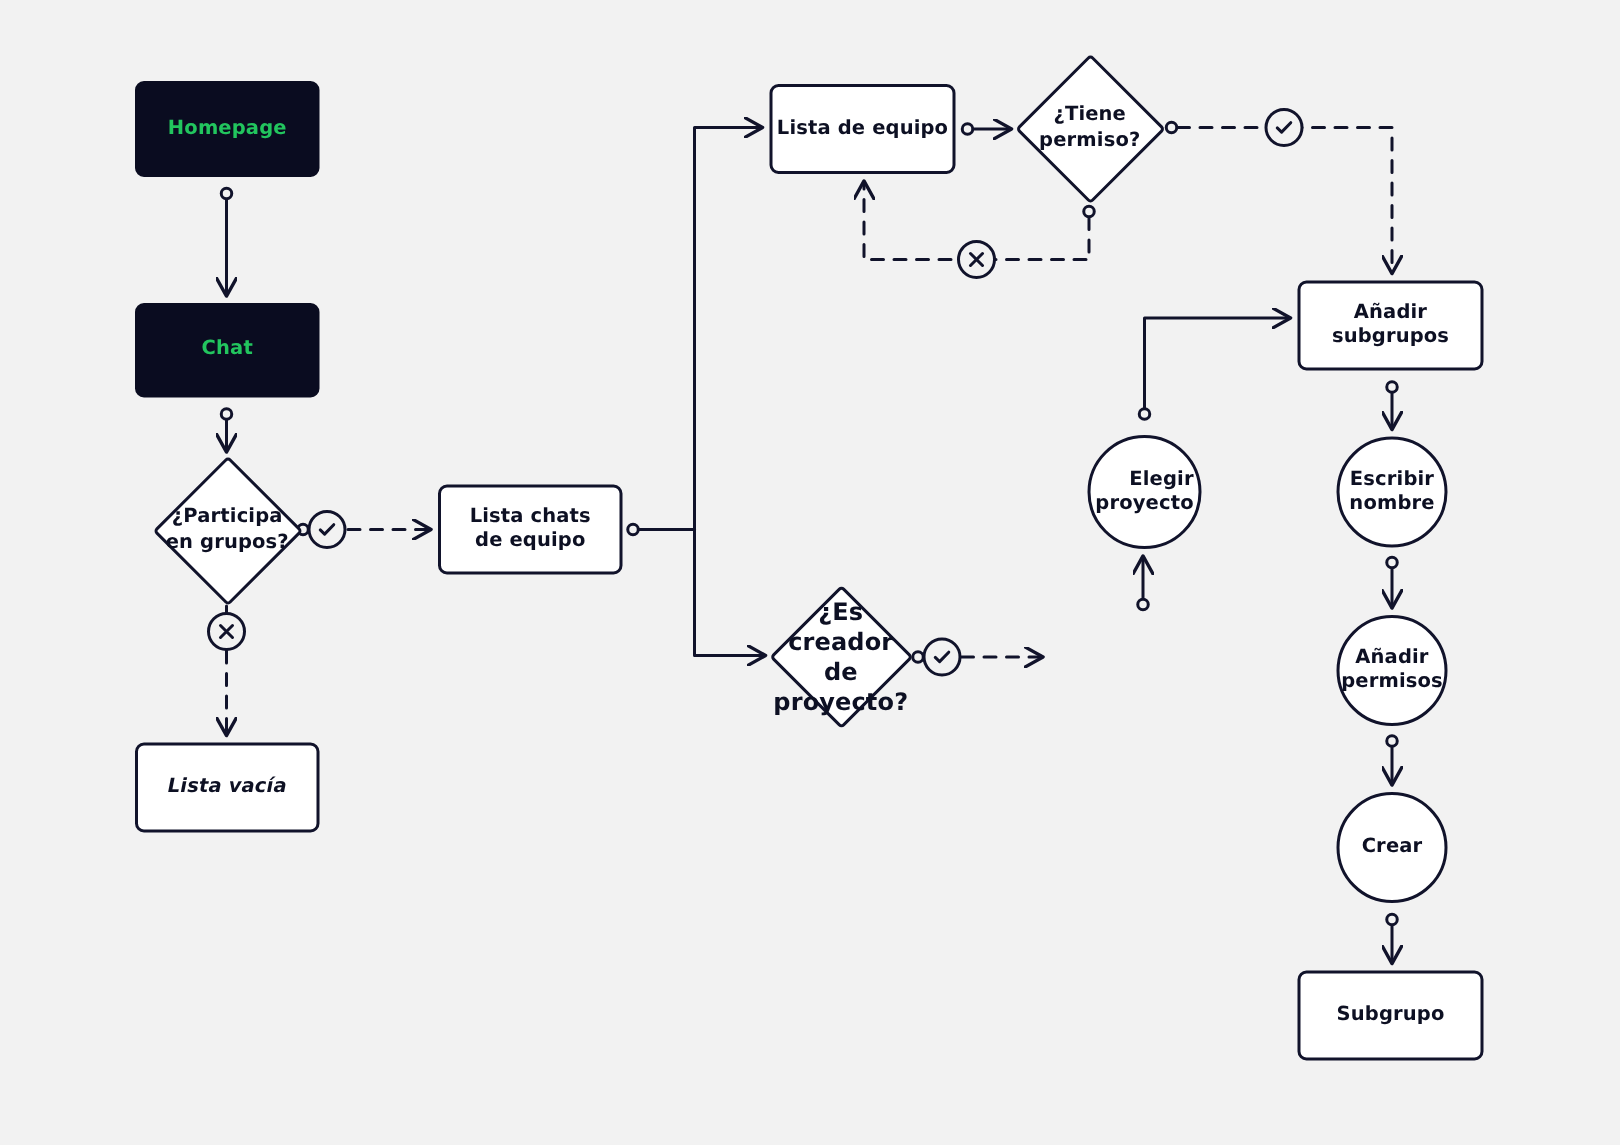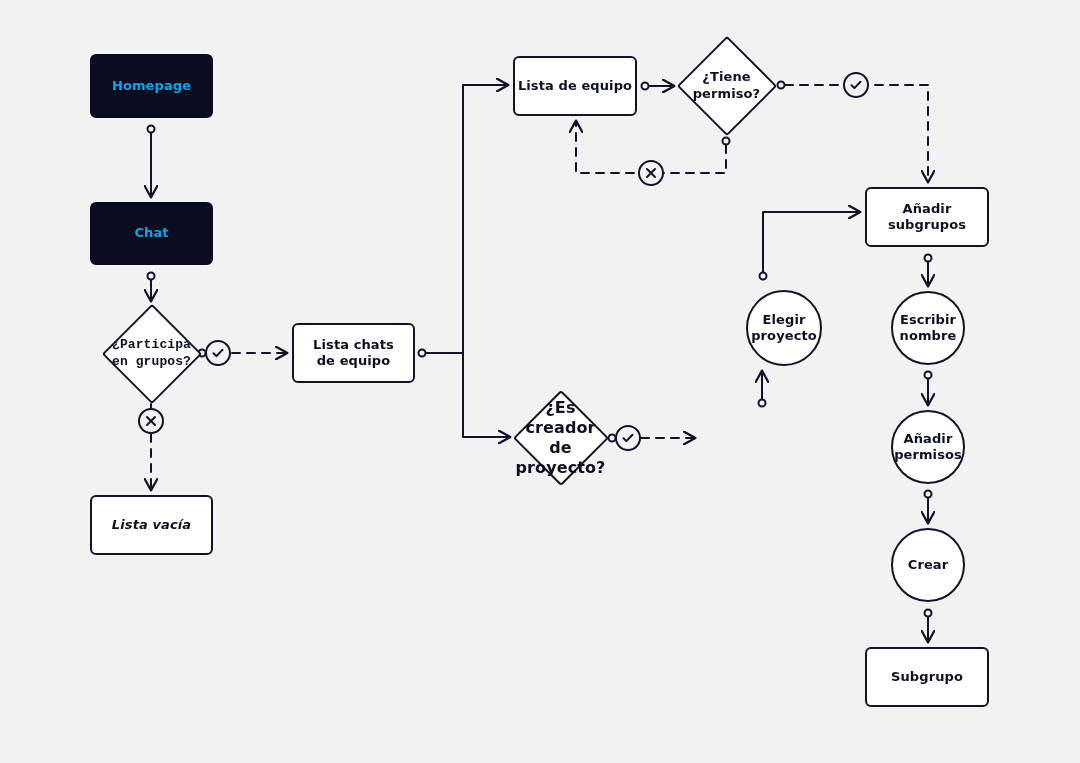--- a/index.html
+++ b/index.html
@@ -39,21 +39,21 @@
     z-index: 2;
   }
   .node.rect {
     border: 2px solid #11132b;
     border-radius: 6px;
     background: #ffffff;
   }
   .node.rect.dark {
     background: #0a0c20;
     border-color: #0a0c20;
-    color: #0ea5e9;
+    color: #22c55e;
   }
   .node.circle {
     border: 2px solid #11132b;
     border-radius: 50%;
     background: #ffffff;
   }
   .node.diamond {
     background: transparent;
     border: none;
   }
@@ -175,21 +175,21 @@
   </svg>
 
   <div class="node rect dark" style="left:90px;top:54px;width:123px;height:64px;">
     <span>Homepage</span>
   </div>
 
   <div class="node rect dark" style="left:90px;top:202px;width:123px;height:63px;">
     <span>Chat</span>
   </div>
 
-  <div class="node diamond" style="left:104px;top:306px;width:95px;height:95px;font-family:Liberation Mono, monospace;">
+  <div class="node diamond" style="left:104px;top:306px;width:95px;height:95px;">
     <span class="dshape" style="width:67px;height:67px;"></span>
     <span class="dlabel">¿Participa<br>en grupos?</span>
   </div>
 
   <div class="node rect" style="left:90px;top:495px;width:123px;height:60px;font-style:italic;">
     <span>Lista vacía</span>
   </div>
 
   <div class="node rect" style="left:292px;top:323px;width:123px;height:60px;">
     <span>Lista chats<br>de equipo</span>
@@ -217,21 +217,21 @@
   </div>
 
   <div class="node circle" style="left:891px;top:528px;width:74px;height:74px;">
     <span>Crear</span>
   </div>
 
   <div class="node rect" style="left:865px;top:647px;width:124px;height:60px;">
     <span>Subgrupo</span>
   </div>
 
-  <div class="node circle" style="left:746px;top:290px;width:76px;height:76px;">
+  <div class="node circle" style="left:725px;top:290px;width:76px;height:76px;text-align:right;">
     <span>Elegir<br>proyecto</span>
   </div>
 
   <div class="node diamond" style="left:515px;top:392px;width:91px;height:91px;">
     <span class="dshape" style="width:64px;height:64px;"></span>
     <span class="dlabel" style="font-size:16px;">¿Es creador<br>de proyecto?</span>
   </div>
 
 
   <div class="marker" style="left:205px;top:340px;">

